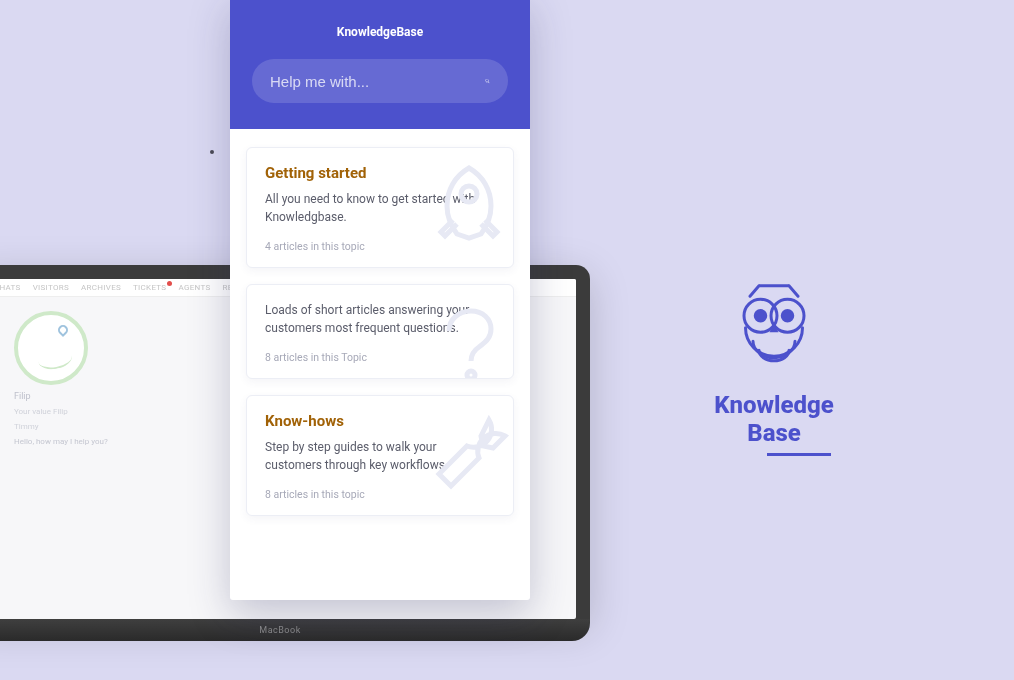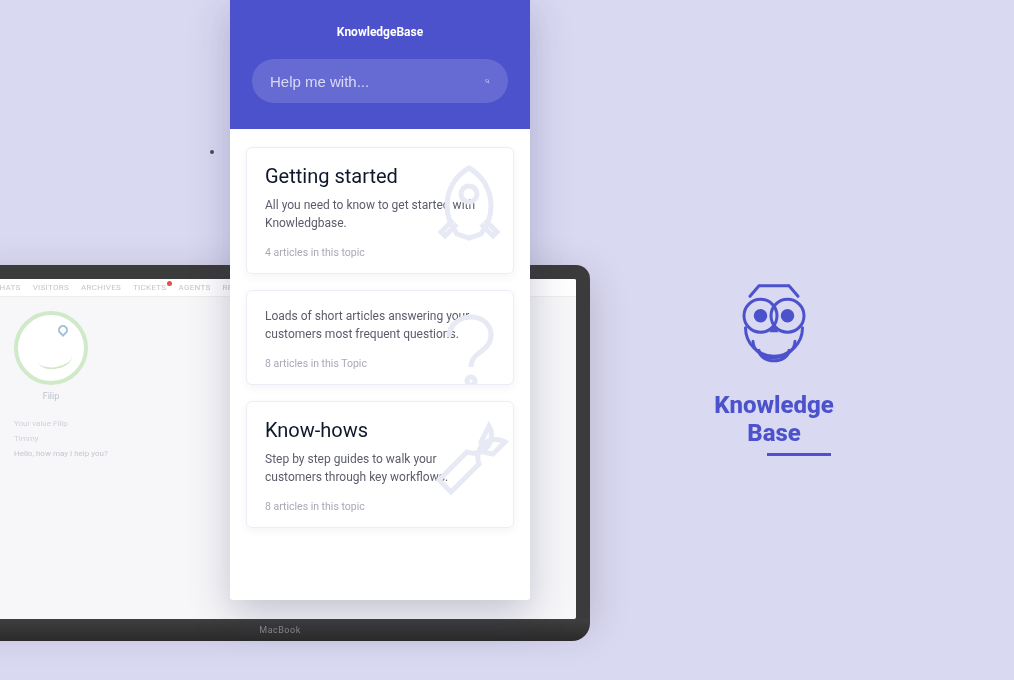--- a/index.html
+++ b/index.html
@@ -60,21 +60,21 @@
   }
   .avatar-circle::before{
     content:""; position:absolute; left:20px; top:34px; width:34px; height:18px;
     border-bottom:2px solid #cfe9c9; border-radius:0 0 30px 30px / 0 0 18px 18px;
     transform: rotate(-10deg);
   }
   .pin {
     position:absolute; left:40px; top:10px; width:10px;height:10px;
     border:2px solid #9fc3de; border-radius:50% 50% 50% 0; transform: rotate(-45deg);
   }
-  .lc-name { font-size:9px; color:#bfc1cc; text-align:center; width:74px; margin-bottom:18px;}
+  .lc-name { font-size:9px; color:#bfc1cc; width:74px; margin-bottom:6px;}
   .lc-ribbon {
     width: 180px; height:18px; background:#c7dff3; border-radius:2px;
     color:#8aa6bd; font-size:8px; display:flex;align-items:center;justify-content:center;
     margin-bottom:8px;
   }
   .lc-line { font-size:8px; color:#d0d2da; margin-bottom:6px;}
   .lc-bubble { font-size:8px; color:#c5c7d1;}
   .laptop-base {
     height: 22px;
     background: linear-gradient(#3f3f3f,#2a2a2a);
@@ -129,21 +129,21 @@
   .kb-card {
     background:#fff;
     border: 1px solid #eceef5;
     border-radius: 6px;
     padding: 16px 18px 14px;
     box-shadow: 0 3px 8px rgba(60,60,120,.06);
     position: relative;
     overflow:hidden;
     cursor:pointer;
   }
-  .kb-card-title { color:#0f172a; font-weight:400; font-size:20px; margin-bottom:8px;}
+  .kb-card-title { color:#a16207; font-weight:700; font-size:15px; margin-bottom:8px;}
   .kb-card-desc { color:#5b5d6b; font-size:12px; line-height:1.5; margin-bottom:14px;}
   .kb-card-meta { color:#a7a9b8; font-size:10.5px;}
   .kb-card svg.bg-icon {
     position:absolute; right:-6px; top:10px;
     width:100px; height:100px; opacity:1; stroke:#e7e9f4; fill:none; stroke-width:5;
   }
 
   
   .brand {
     position:absolute;

